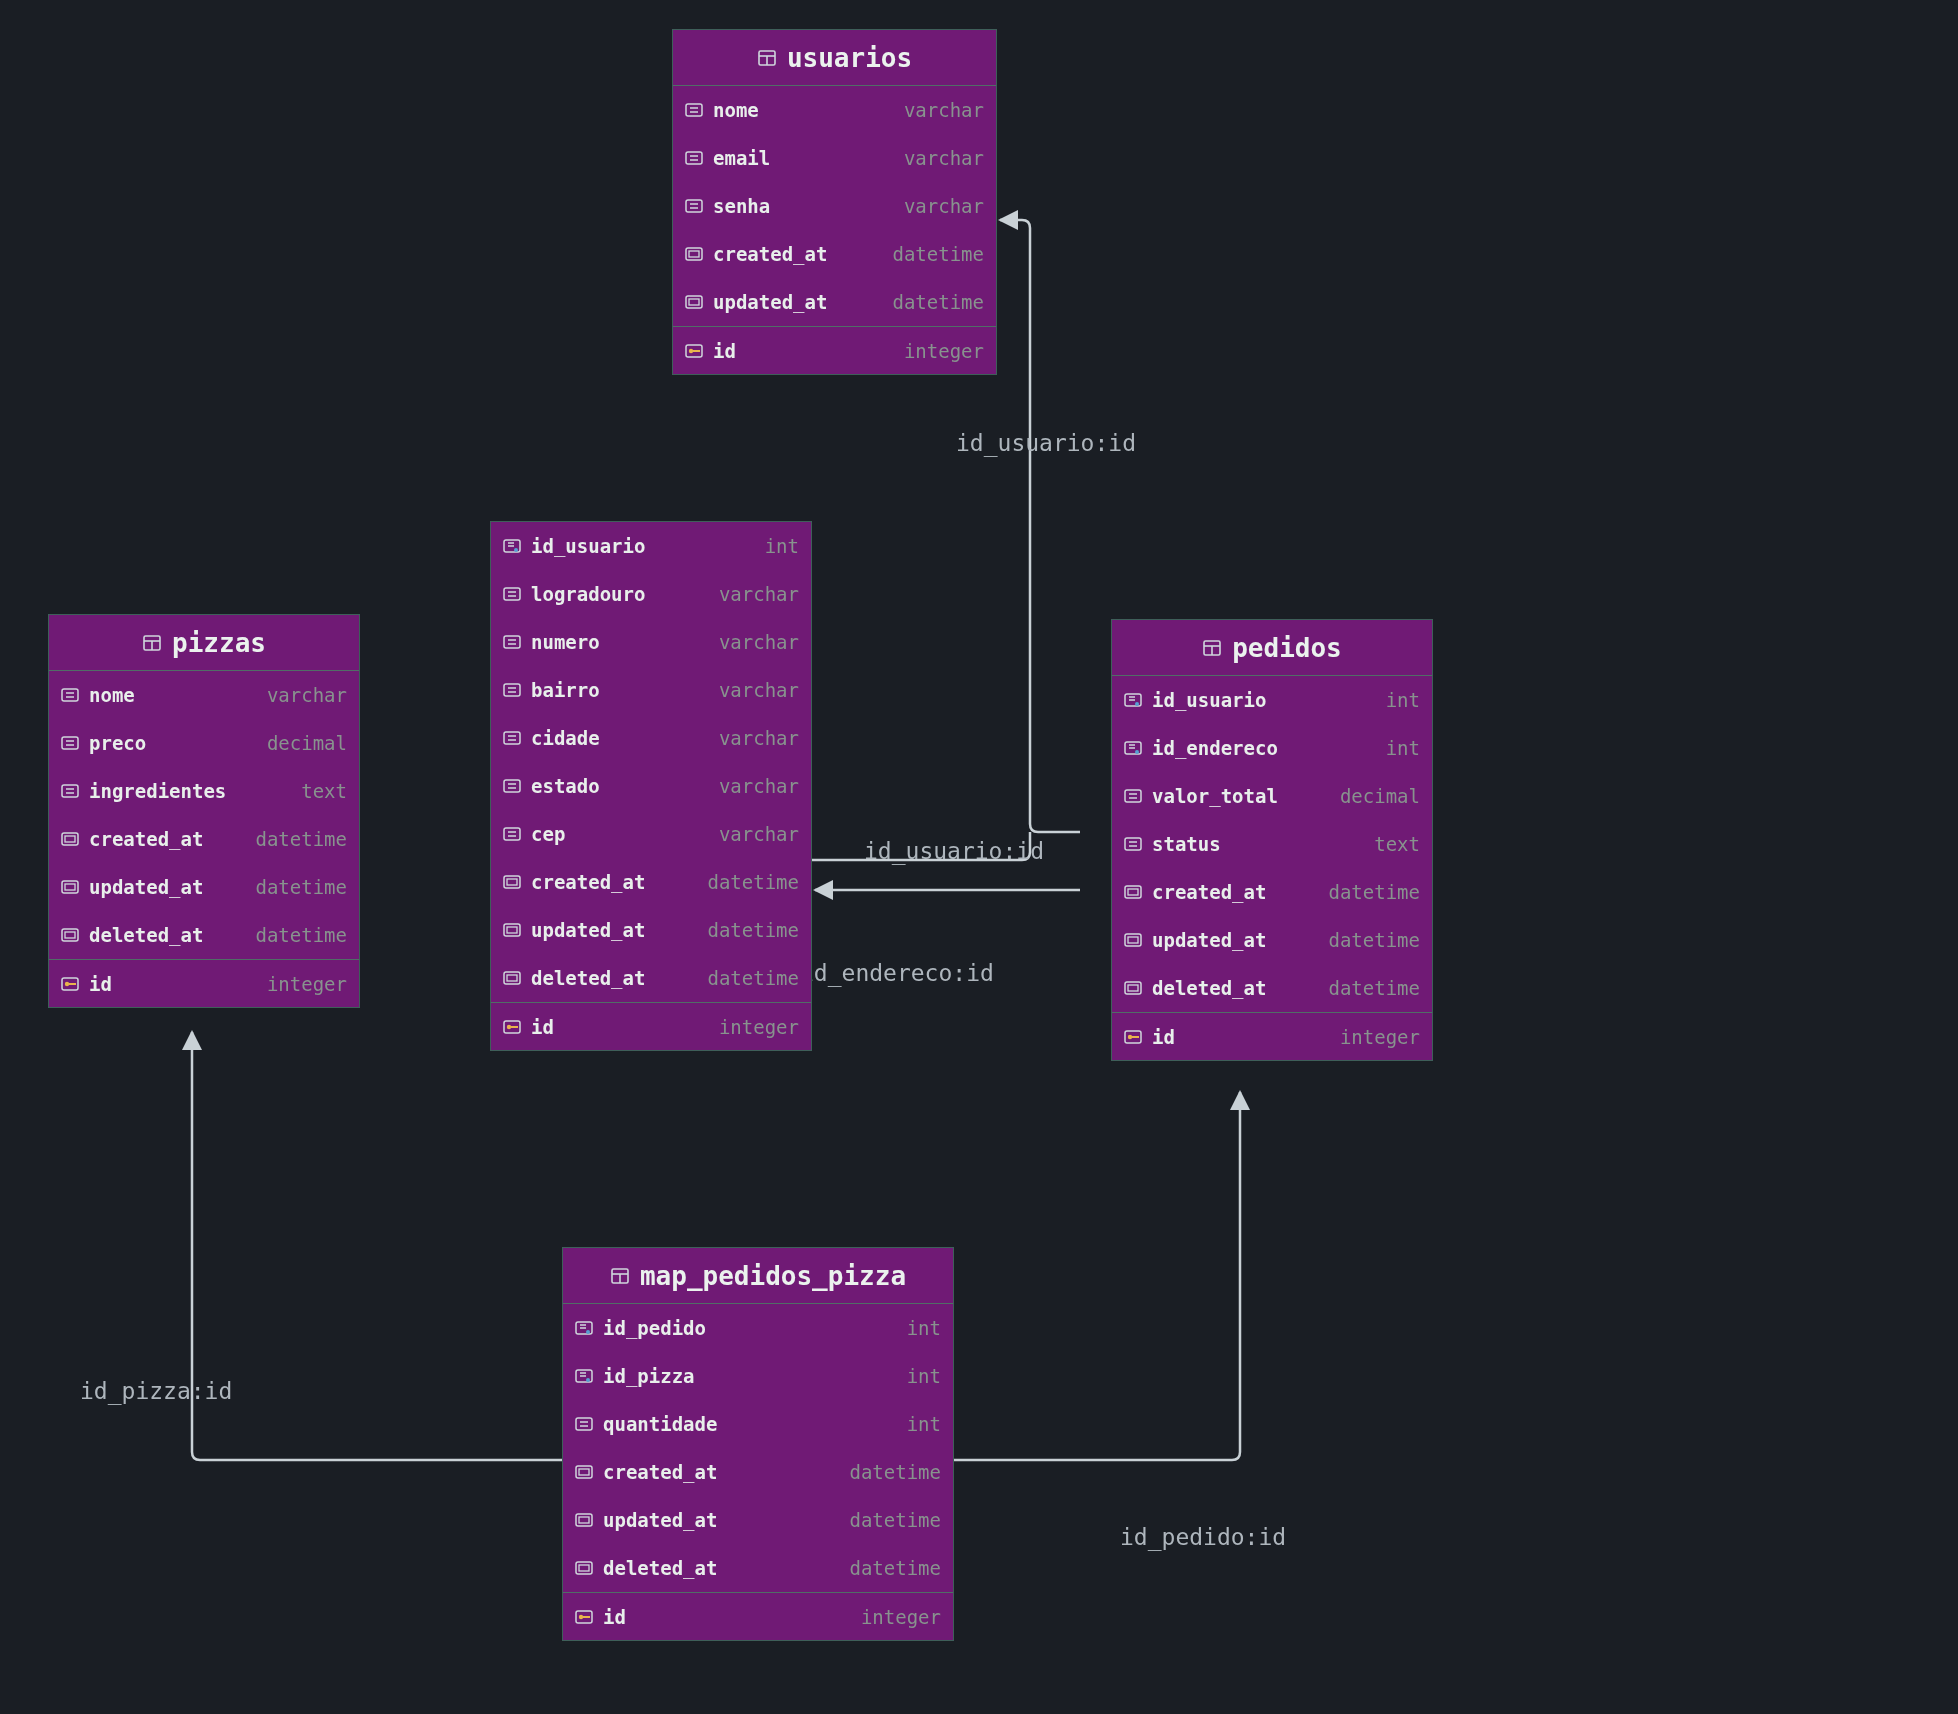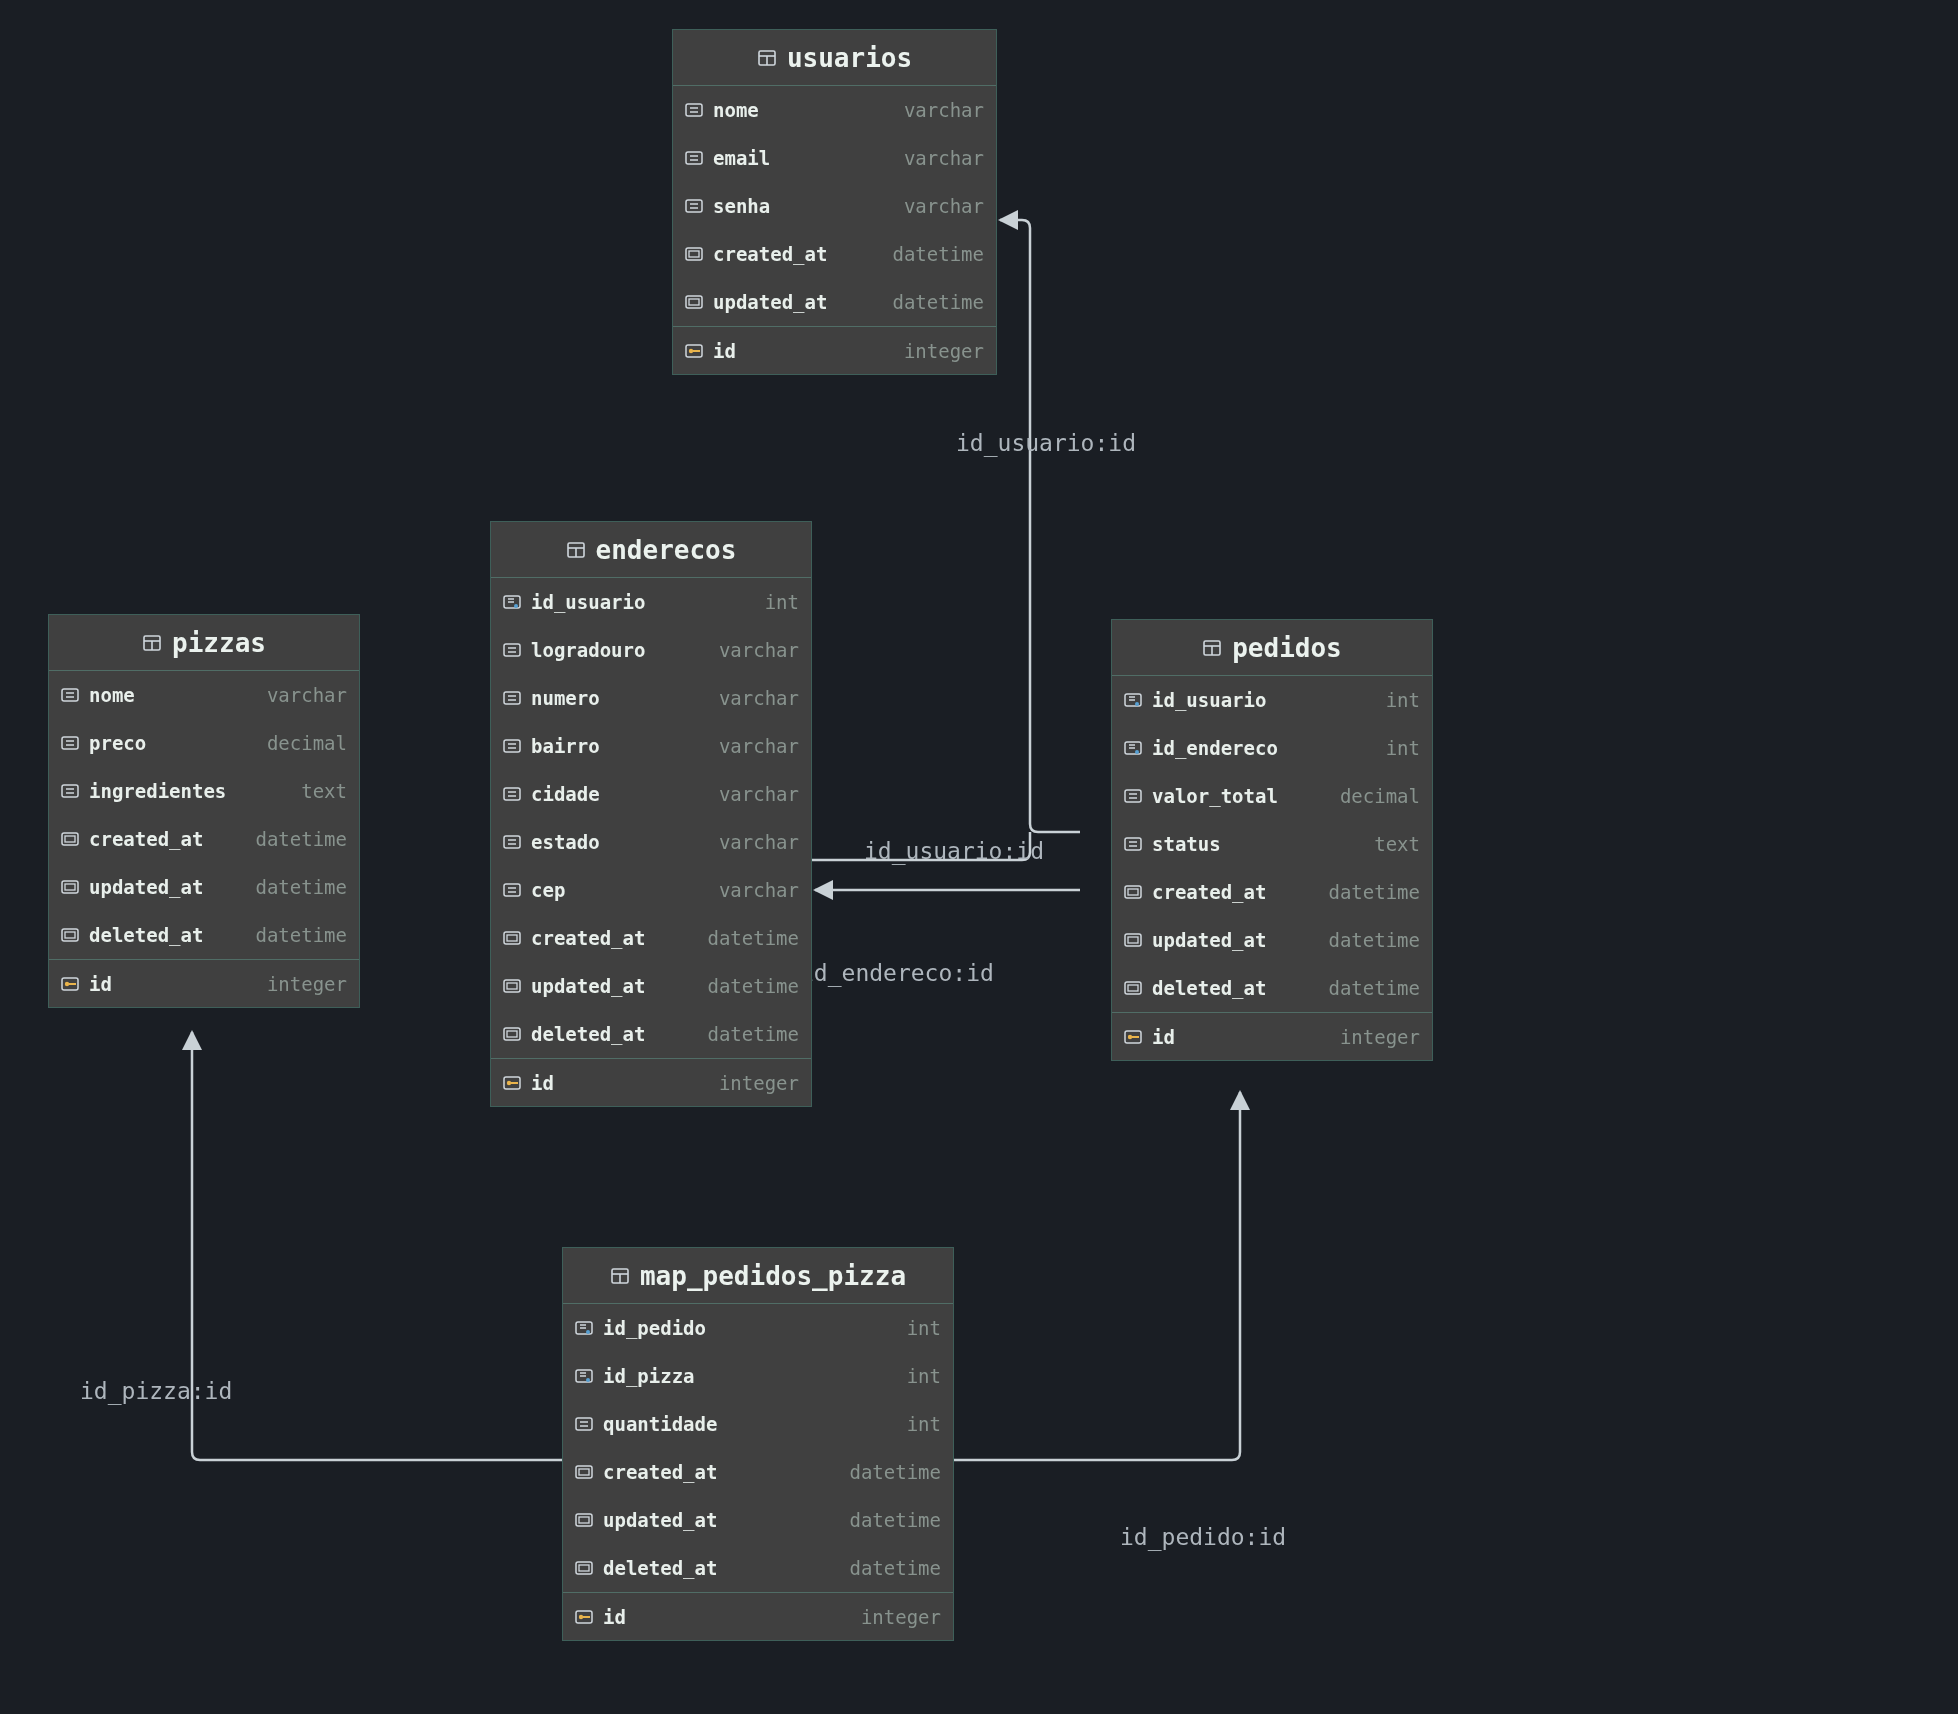--- a/index.html
+++ b/index.html
@@ -24,21 +24,21 @@
     pointer-events: none;
   }
   .rel-label {
     position: absolute;
     font-size: 23px;
     color: #aeb6bd;
     white-space: nowrap;
   }
   .table {
     position: absolute;
-    background: #404040;
+    background: #701a75;
     border: 1px solid #3e5f59;
     display: flex;
     flex-direction: column;
     font-size: 24px;
   }
   .t-header {
     display: flex;
     align-items: center;
     justify-content: center;
     gap: 10px;
@@ -184,30 +184,20 @@
             <rect x="2" y="4" width="16" height="12" rx="2" fill="none" stroke="#cfd6dc" stroke-width="1.5"></rect>
             <circle cx="7" cy="10" r="2.2" fill="#e9b44c"></circle>
             <rect x="9" y="9" width="7" height="2" fill="#e9b44c"></rect>
           </svg>
         </span>
         <span class="col-name">id</span>
         <span class="col-type">integer</span>
       </div>
     </div>
   <div class="table tbl-enderecos">
-      <div class="t-header">
-        <span class="ico-table">
-          <svg width="20" height="20" viewBox="0 0 20 20">
-            <rect x="2" y="3" width="16" height="14" rx="1.5" fill="none" stroke="#cfd6dc" stroke-width="1.6"></rect>
-            <line x1="2" y1="8" x2="18" y2="8" stroke="#cfd6dc" stroke-width="1.6"></line>
-            <line x1="10" y1="8" x2="10" y2="17" stroke="#cfd6dc" stroke-width="1.6"></line>
-          </svg>
-        </span>
-        <span>enderecos</span>
-      </div>
       <div class="t-row">
         <span class="col-icon">
           <svg width="20" height="20" viewBox="0 0 20 20">
             <rect x="2" y="4" width="16" height="12" rx="2" fill="none" stroke="#cfd6dc" stroke-width="1.5"></rect>
             <circle cx="14" cy="14" r="2" fill="#57a0d3"></circle>
             <path d="M6 7h6M6 10h6" stroke="#cfd6dc" stroke-width="1.5"></path>
           </svg>
         </span>
         <span class="col-name">id_usuario</span>
         <span class="col-type">int</span>

